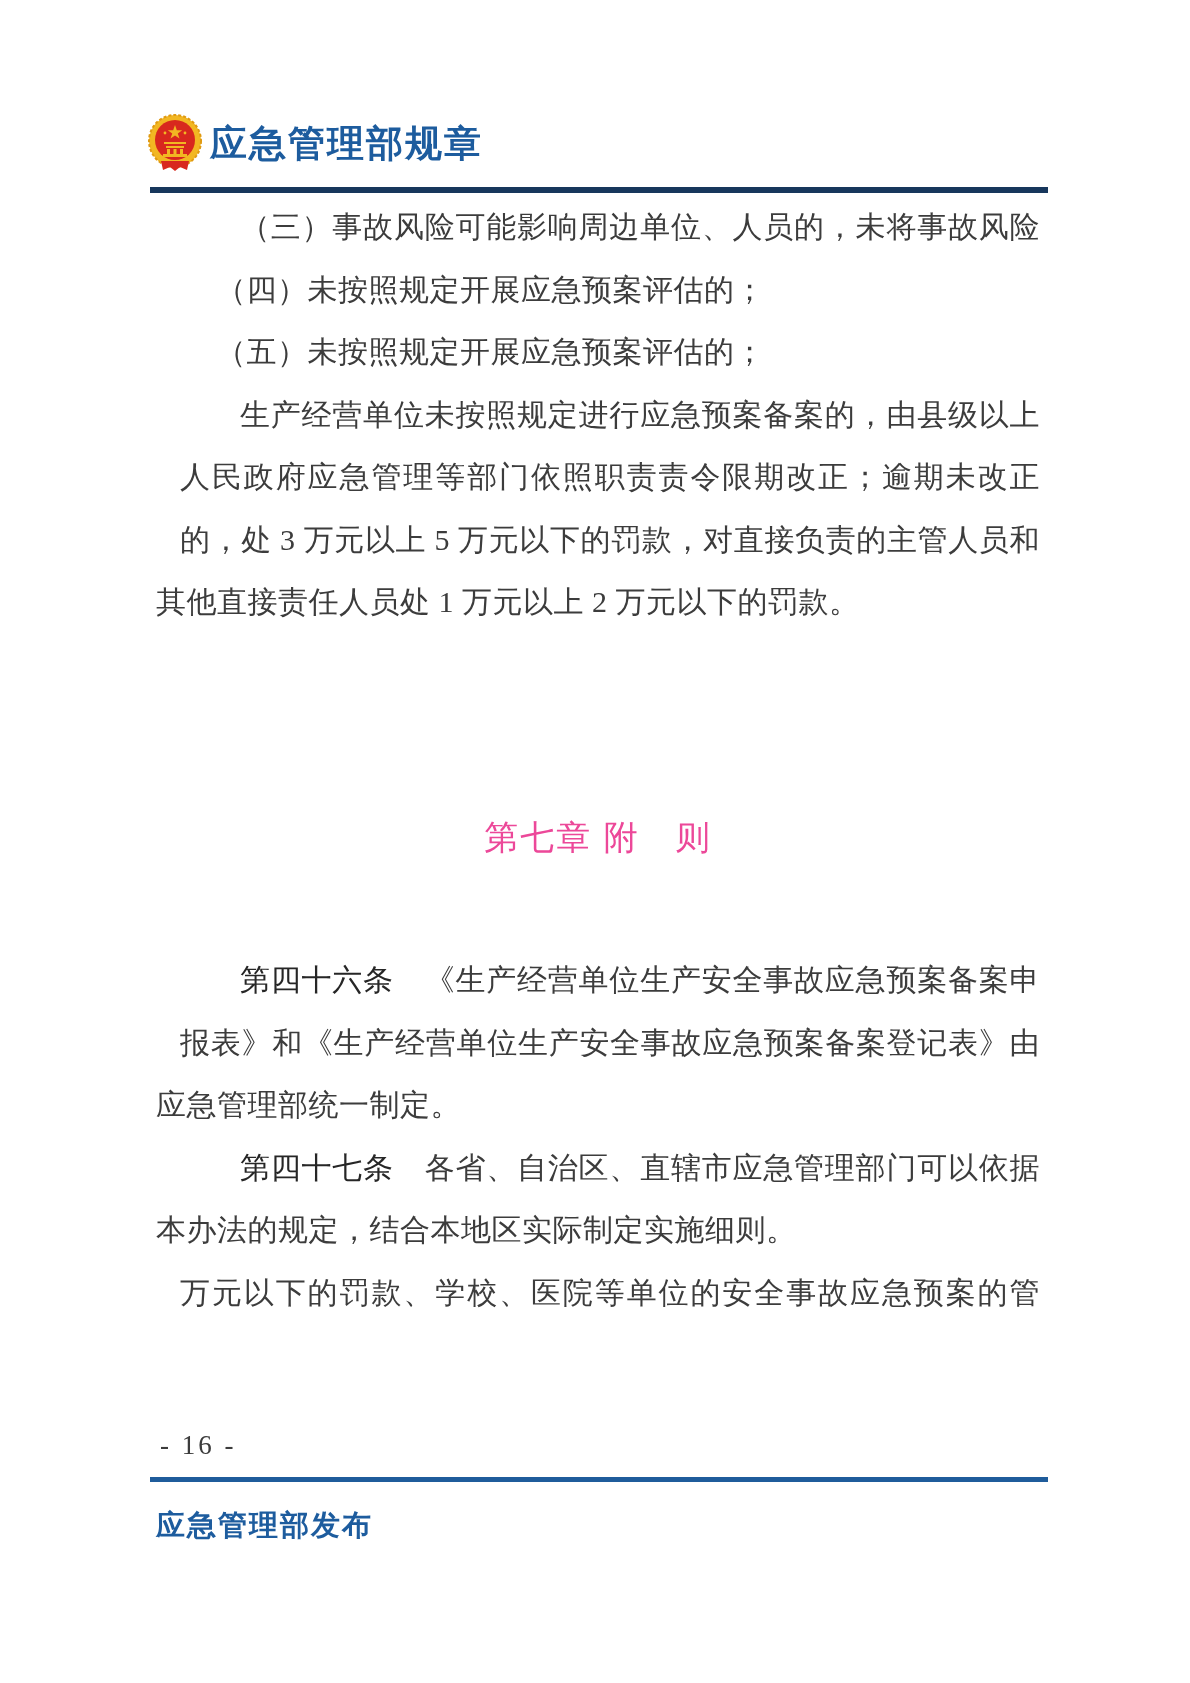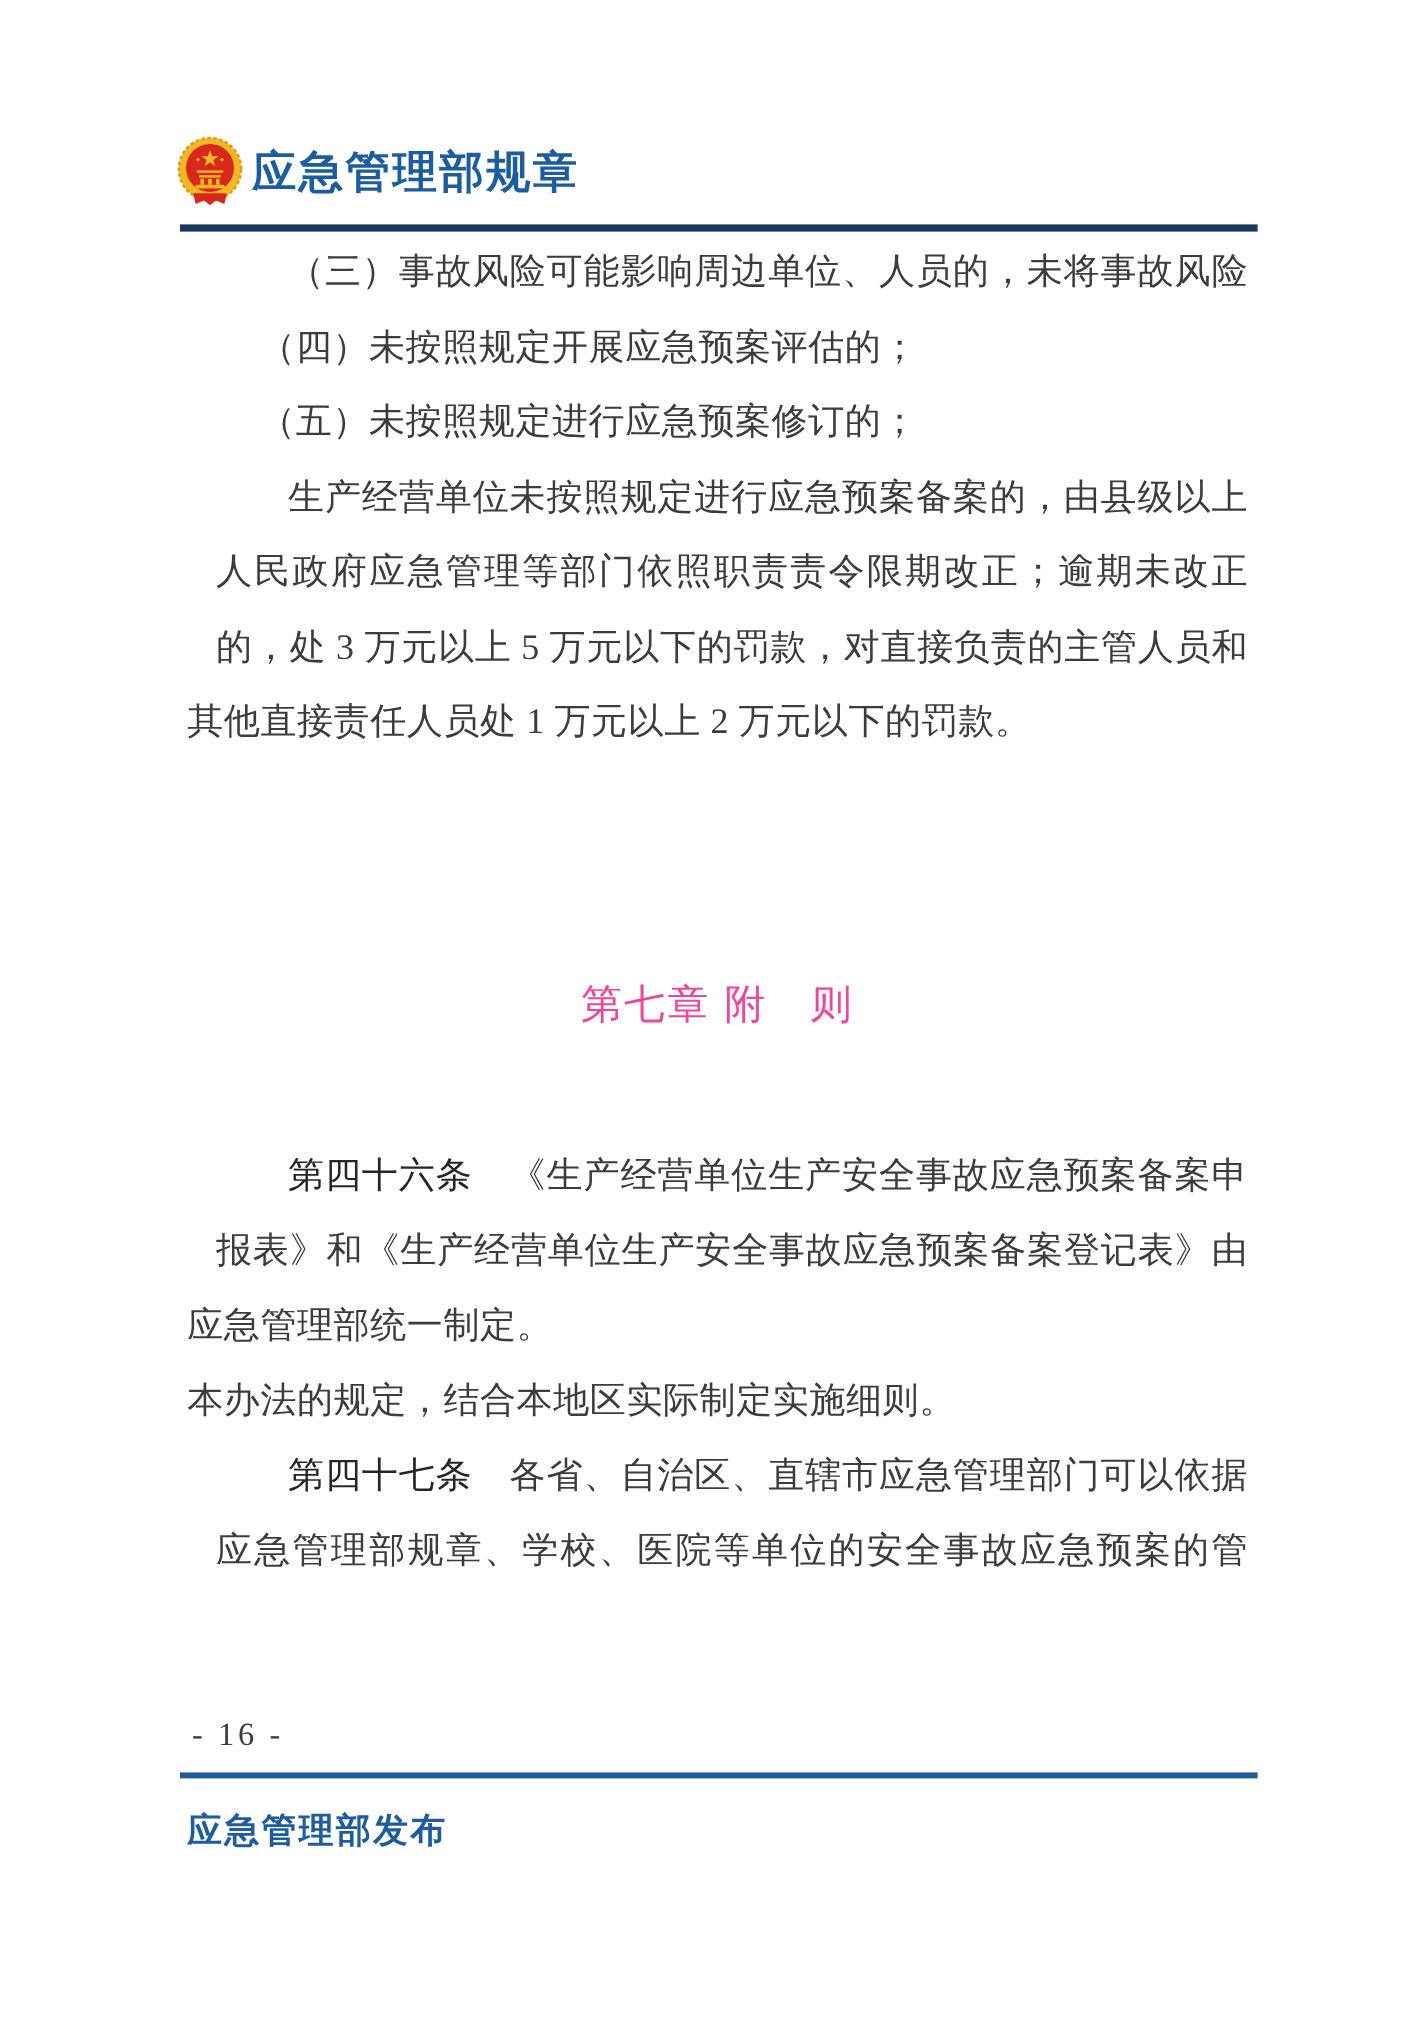--- a/index.html
+++ b/index.html
@@ -80,33 +80,33 @@
     <rect x="33" y="36" width="3" height="5" fill="#f2b722"></rect>
     <rect x="16" y="41" width="24" height="3" fill="#f2b722"></rect>
   </svg>
 </div>
 <div class="abs header-title">应急管理部规章</div>
 <div class="abs header-rule"></div>
 
 <div class="abs textblock" id="section1">
     <div class="line ind just">（三）事故风险可能影响周边单位、人员的，未将事故风险</div>
     <div class="line ind">（四）未按照规定开展应急预案评估的；</div>
-    <div class="line ind">（五）未按照规定进行应急预案修订的；</div>
+    <div class="line ind">（五）未按照规定开展应急预案评估的；</div>
     <div class="line ind just">生产经营单位未按照规定进行应急预案备案的，由县级以上</div>
     <div class="line just">人民政府应急管理等部门依照职责责令限期改正；逾期未改正</div>
     <div class="line just">的，处 3 万元以上 5 万元以下的罚款，对直接负责的主管人员和</div>
     <div class="line">其他直接责任人员处 1 万元以上 2 万元以下的罚款。</div>
   </div>
 
 <div class="abs chapter-heading">第七章 附　则</div>
 
 <div class="abs textblock" id="section2">
     <div class="line ind just"><span class="artno">第四十六条</span>　《生产经营单位生产安全事故应急预案备案申</div>
     <div class="line just">报表》和《生产经营单位生产安全事故应急预案备案登记表》由</div>
     <div class="line">应急管理部统一制定。</div>
+    <div class="line ind just"><span class="artno">第四十七条</span>　各省、自治区、直辖市应急管理部门可以依据</div>
     <div class="line">本办法的规定，结合本地区实际制定实施细则。</div>
-    <div class="line ind just"><span class="artno">第四十七条</span>　各省、自治区、直辖市应急管理部门可以依据</div>
-    <div class="line just">应急管理部规章、学校、医院等单位的安全事故应急预案的管</div>
+    <div class="line just">万元以下的罚款、学校、医院等单位的安全事故应急预案的管</div>
   </div>
 
 <div class="abs page-number">- 16 -</div>
 <div class="abs footer-rule"></div>
 <div class="abs publisher">应急管理部发布</div>
 
 </body></html>

